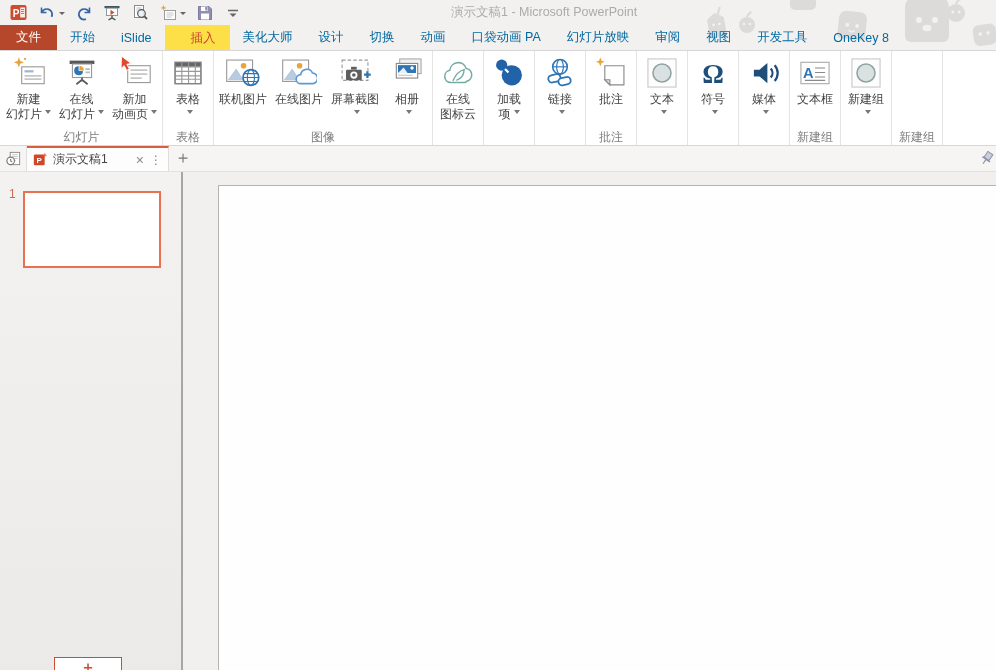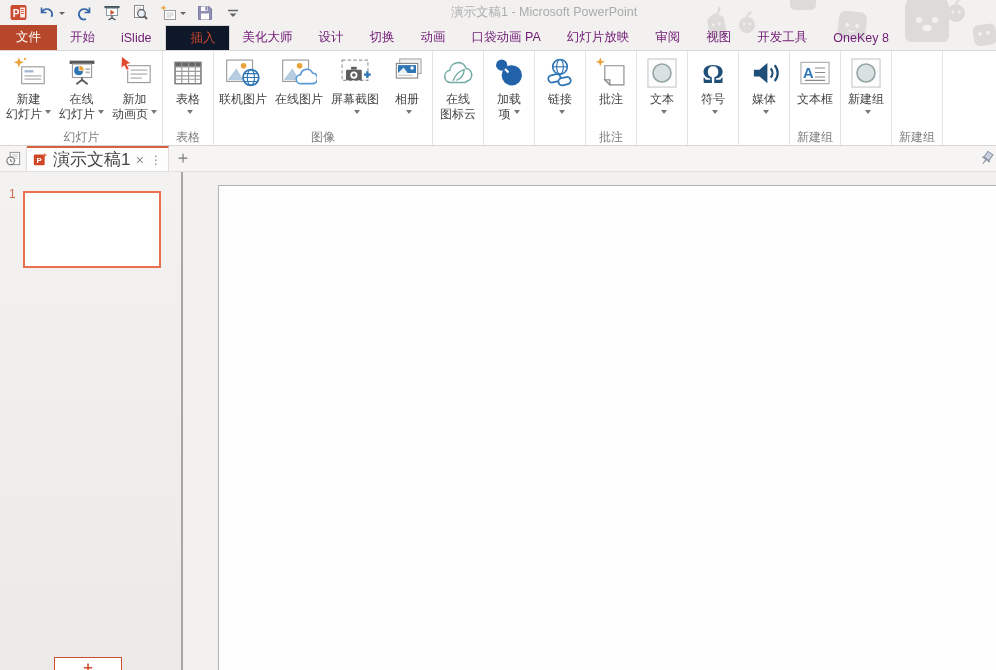--- a/index.html
+++ b/index.html
@@ -10,23 +10,23 @@
   .header{height:50px;background:#F2F1F0;position:relative;}
   .mascots{position:absolute;top:0;right:0;width:340px;height:50px;z-index:0;overflow:hidden;}
   .title-row{height:25px;display:flex;align-items:center;position:relative;z-index:1;}
   .qat{display:flex;align-items:center;padding-left:5px;}
   .qat-btn{display:flex;align-items:center;padding:2px 5px;cursor:pointer;}
   .qicon svg{width:18px;height:18px;display:block;}
   .qcaret{width:0;height:0;border:3px solid transparent;border-top-color:#666;margin-left:3px;margin-top:4px;}
   .win-title{position:absolute;left:451px;top:0;line-height:25px;font-size:12.5px;color:#ABABAB;white-space:nowrap;}
 
   .tab-row{height:25px;display:flex;position:relative;z-index:1;}
-  .rtab{padding:0 13px;display:flex;align-items:center;font-size:12.5px;color:#701a75;cursor:pointer;white-space:nowrap;}
+  .rtab{padding:0 13px;display:flex;align-items:center;font-size:12.5px;color:#0369a1;cursor:pointer;white-space:nowrap;}
   .rtab.file{background:#B7472A;color:#fff;width:57px;padding:0;justify-content:center;box-sizing:border-box;}
-  .rtab.active{background:#0f172a;color:#C8472B;border:1px solid #D8D7D6;border-bottom:none;height:26px;margin-bottom:-1px;box-sizing:border-box;position:relative;z-index:3;padding-left:25px;}
+  .rtab.active{background:#fde047;color:#C8472B;border:1px solid #D8D7D6;border-bottom:none;height:26px;margin-bottom:-1px;box-sizing:border-box;position:relative;z-index:3;padding-left:25px;}
 
   
   .ribbon{height:96px;box-sizing:border-box;border-top:1px solid #D8D7D6;border-bottom:1px solid #D8D7D6;
     background:#fff;display:flex;align-items:stretch;padding-left:1px;position:relative;z-index:2;}
   .rgroup{display:flex;flex-direction:column;border-right:1px solid #E6E4E3;padding:0 1px;}
   .rgrow{flex:1;display:flex;align-items:flex-start;padding-top:3px;}
   .rbtn{display:flex;flex-direction:column;align-items:center;padding:0 4px;min-width:40px;cursor:pointer;}
   .ricon{width:36px;height:36px;margin:1px auto 1px;}
   .ricon svg{width:36px;height:36px;display:block;}
   .rlabel{font-size:12px;color:#444;line-height:15px;height:15px;white-space:nowrap;text-align:center;}
@@ -34,21 +34,21 @@
   .rglabel{height:15px;font-size:12px;color:#7E7E7E;text-align:center;line-height:15px;white-space:nowrap;}
 
   
   .doctabs{height:26px;box-sizing:border-box;background:#F6F5F4;border-bottom:1px solid #E3E1E0;
     display:flex;align-items:stretch;position:relative;}
   .dt-session{width:26px;border-right:1px solid #E0DEDD;display:flex;align-items:center;justify-content:center;cursor:pointer;}
   .dt-session svg{width:17px;height:17px;}
   .dt-active{width:142px;background:#FDFDFD;border-right:1px solid #E0DEDD;border-top:2px solid #D7603D;
     display:flex;align-items:center;padding:0 6px;box-sizing:border-box;cursor:pointer;}
   .dt-active svg{width:15px;height:15px;flex:none;}
-  .dt-title{font-size:17px;color:#444;margin:0 6px 0 5px;flex:1;white-space:nowrap;overflow:hidden;}
+  .dt-title{font-size:12px;color:#444;margin:0 6px 0 5px;flex:1;white-space:nowrap;overflow:hidden;}
   .dt-close{color:#8A8A8A;font-size:14px;margin-right:6px;cursor:pointer;line-height:1;}
   .dt-more{color:#8A8A8A;font-size:12px;cursor:pointer;line-height:1;}
   .dt-add{width:28px;text-align:center;font-size:17px;color:#777;line-height:23px;cursor:pointer;}
   .dt-pin{position:absolute;right:1px;top:4px;width:16px;height:17px;cursor:pointer;}
 
   
   .content{height:498px;display:flex;overflow:hidden;}
   .thumbs{width:181px;background:linear-gradient(#F3F2F1,#ECEAE8);position:relative;flex:none;}
   .thumb-num{position:absolute;left:9px;top:15px;color:#CE6B4D;font-size:12px;}
   .thumb{position:absolute;left:23px;top:19px;width:134px;height:73px;background:#fff;border:2px solid #E8714F;cursor:pointer;}

